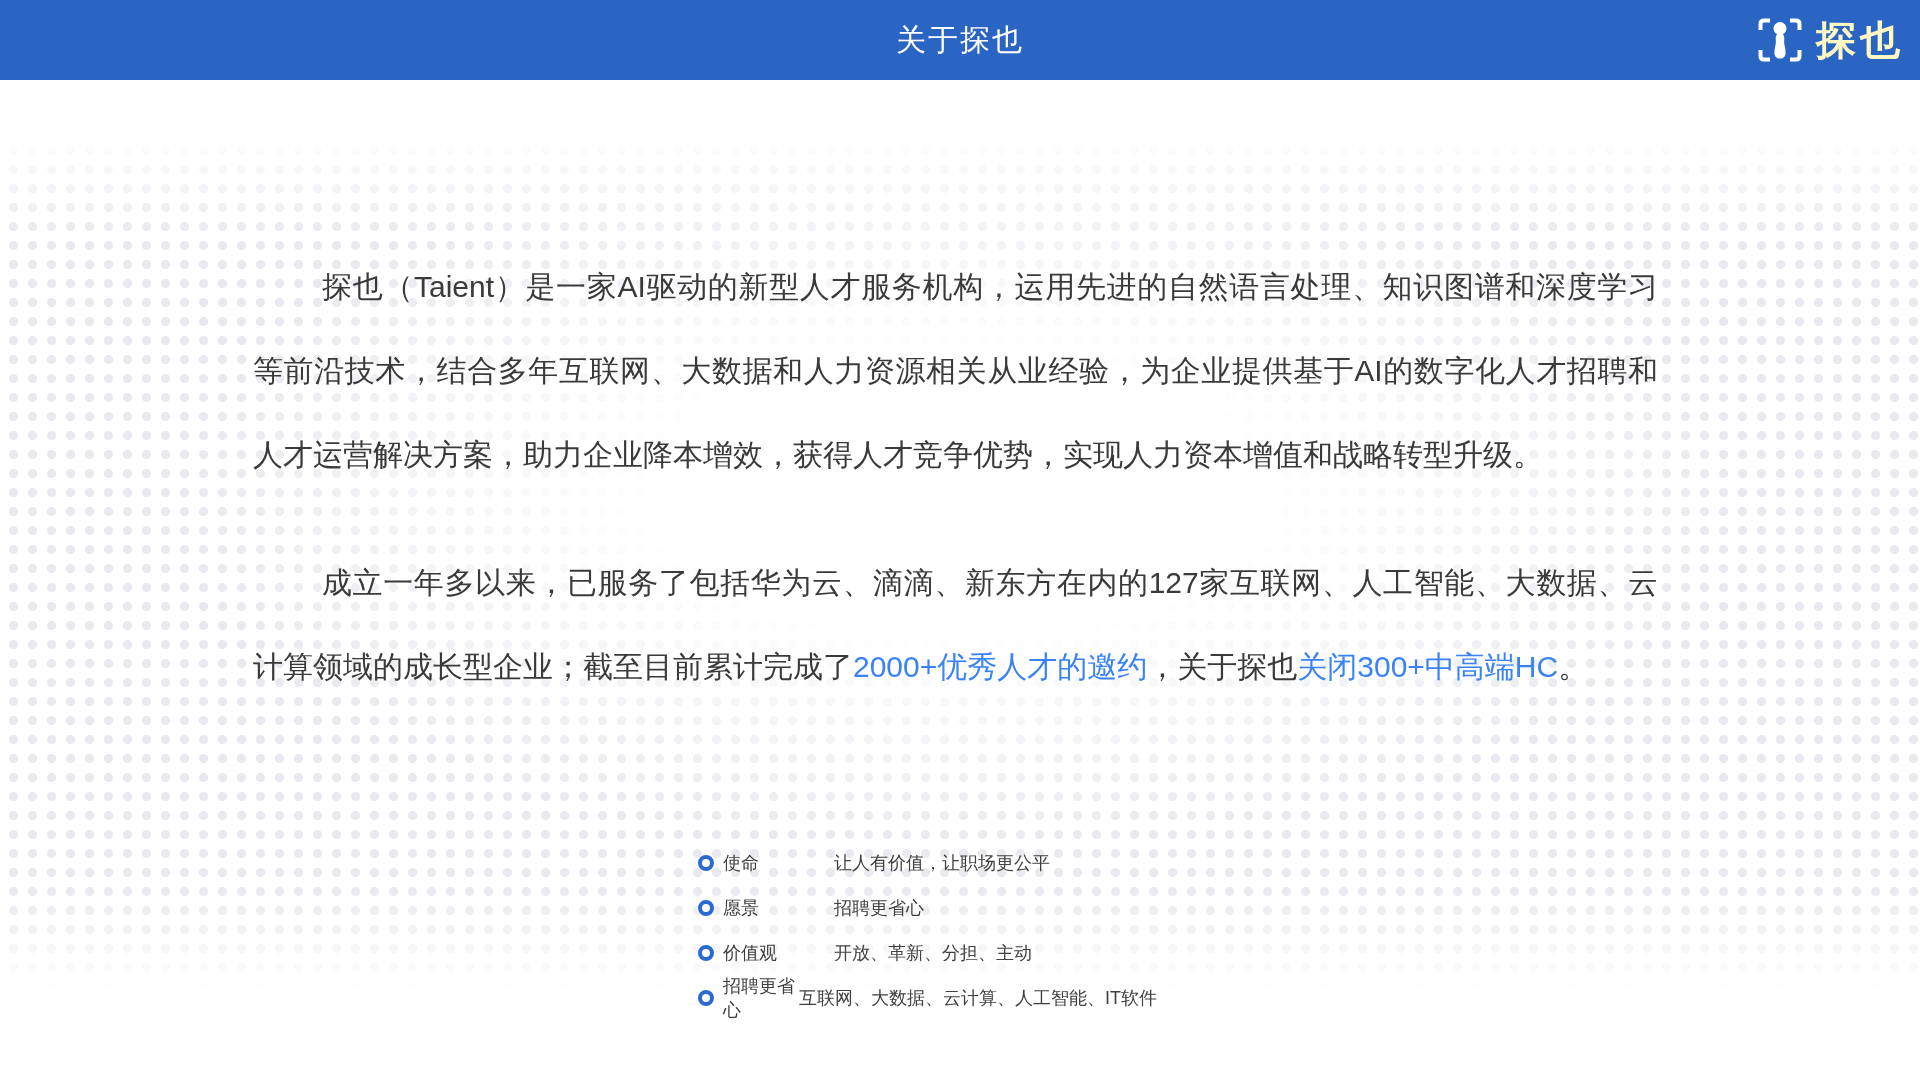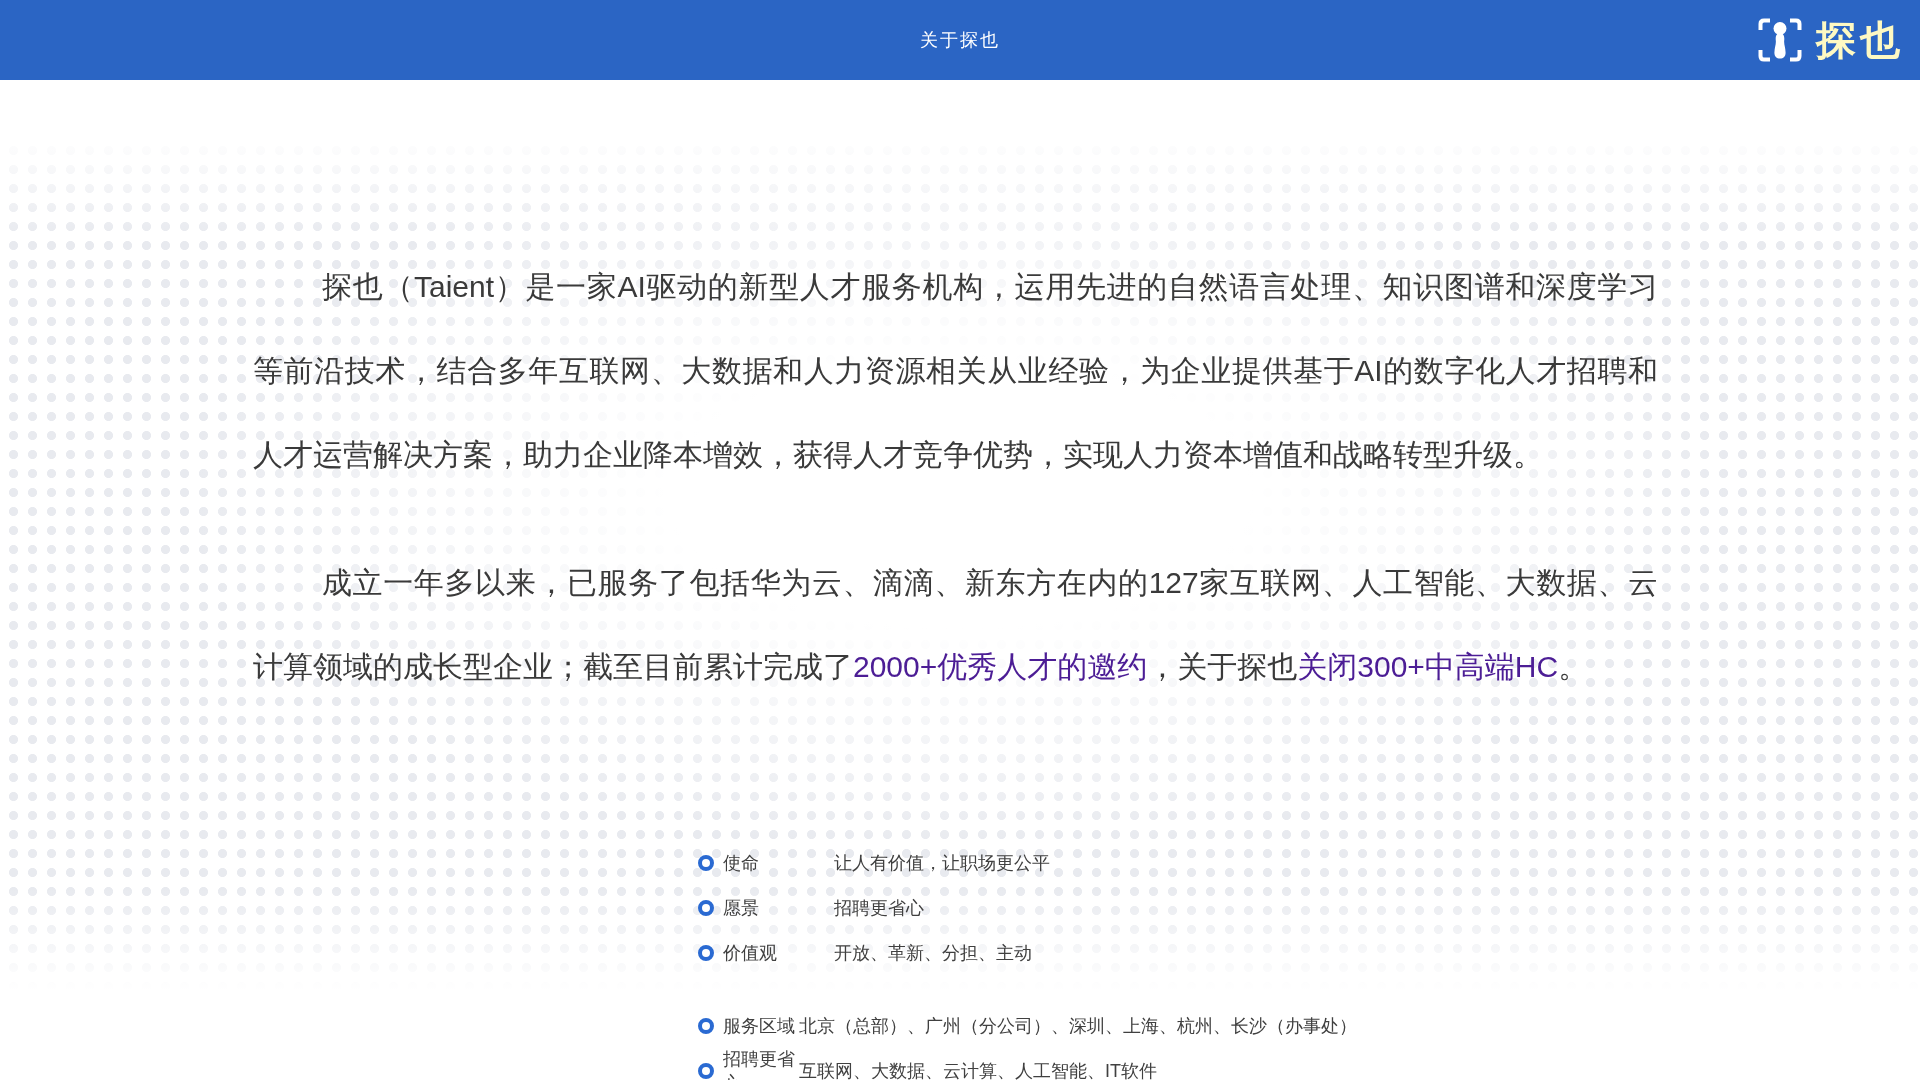--- a/index.html
+++ b/index.html
@@ -7,21 +7,21 @@
               font-family:"Liberation Sans", sans-serif; }
 
   
   .topbar {
     position:relative; width:1920px; height:80px; background:#2b65c4;
     z-index:3;
   }
   .topbar-title {
     position:absolute; left:0; right:0; top:0; height:80px;
     display:flex; align-items:center; justify-content:center;
-    color:#ffffff; font-size:18px; letter-spacing:2px;
+    color:#ffffff; font-size:30px; letter-spacing:2px;
   }
   .brand {
     position:absolute; right:16px; top:0; height:80px;
     display:flex; align-items:center; gap:12px;
   }
   .brand-icon { width:48px; height:48px; display:block; }
   .brand-text { color:#fef9c3; font-size:40px; font-weight:bold; letter-spacing:4px; }
 
   
   .dots-band {
@@ -42,21 +42,21 @@
   main { position:relative; z-index:1; }
 
   .about-text {
     width:1405px;
     margin:165px 0 0 253px;
     font-size:30px; line-height:84px; color:#3a3a3a;
     text-align:justify;
   }
   .about-text p { text-indent:69px; }
   .about-text p + p { margin-top:44px; }
-  .link { color:#4c1d95; cursor:pointer; }
+  .link { color:#3b82f6; cursor:pointer; }
 
   .info-list { margin:131px 0 0 698px; font-size:18px; color:#404040; }
   .info-row { display:flex; align-items:center; height:45px; }
   .info-row.group-gap { margin-top:28px; }
   .ring {
     width:16px; height:16px; border:4.5px solid #2a6ad2; border-radius:50%;
     margin-right:9px; flex:0 0 auto; background:#ffffff;
   }
   .info-label { flex:0 0 auto; }
   .label-a { width:111px; }
@@ -105,25 +105,20 @@
       <span class="info-label label-a">愿景</span>
       <span class="info-value">招聘更省心</span>
     </div>
 
     <div class="info-row">
       <span class="ring"></span>
       <span class="info-label label-a">价值观</span>
       <span class="info-value">开放、革新、分担、主动</span>
     </div>
 
-    <div class="info-row group-gap">
-      <span class="ring"></span>
-      <span class="info-label label-b">服务区域</span>
-      <span class="info-value">北京（总部）、广州（分公司）、深圳、上海、杭州、长沙（办事处）</span>
-    </div>
 
     <div class="info-row">
       <span class="ring"></span>
       <span class="info-label label-b">招聘更省心</span>
       <span class="info-value">互联网、大数据、云计算、人工智能、IT软件</span>
     </div>
 
   </section>
 </main>
 

